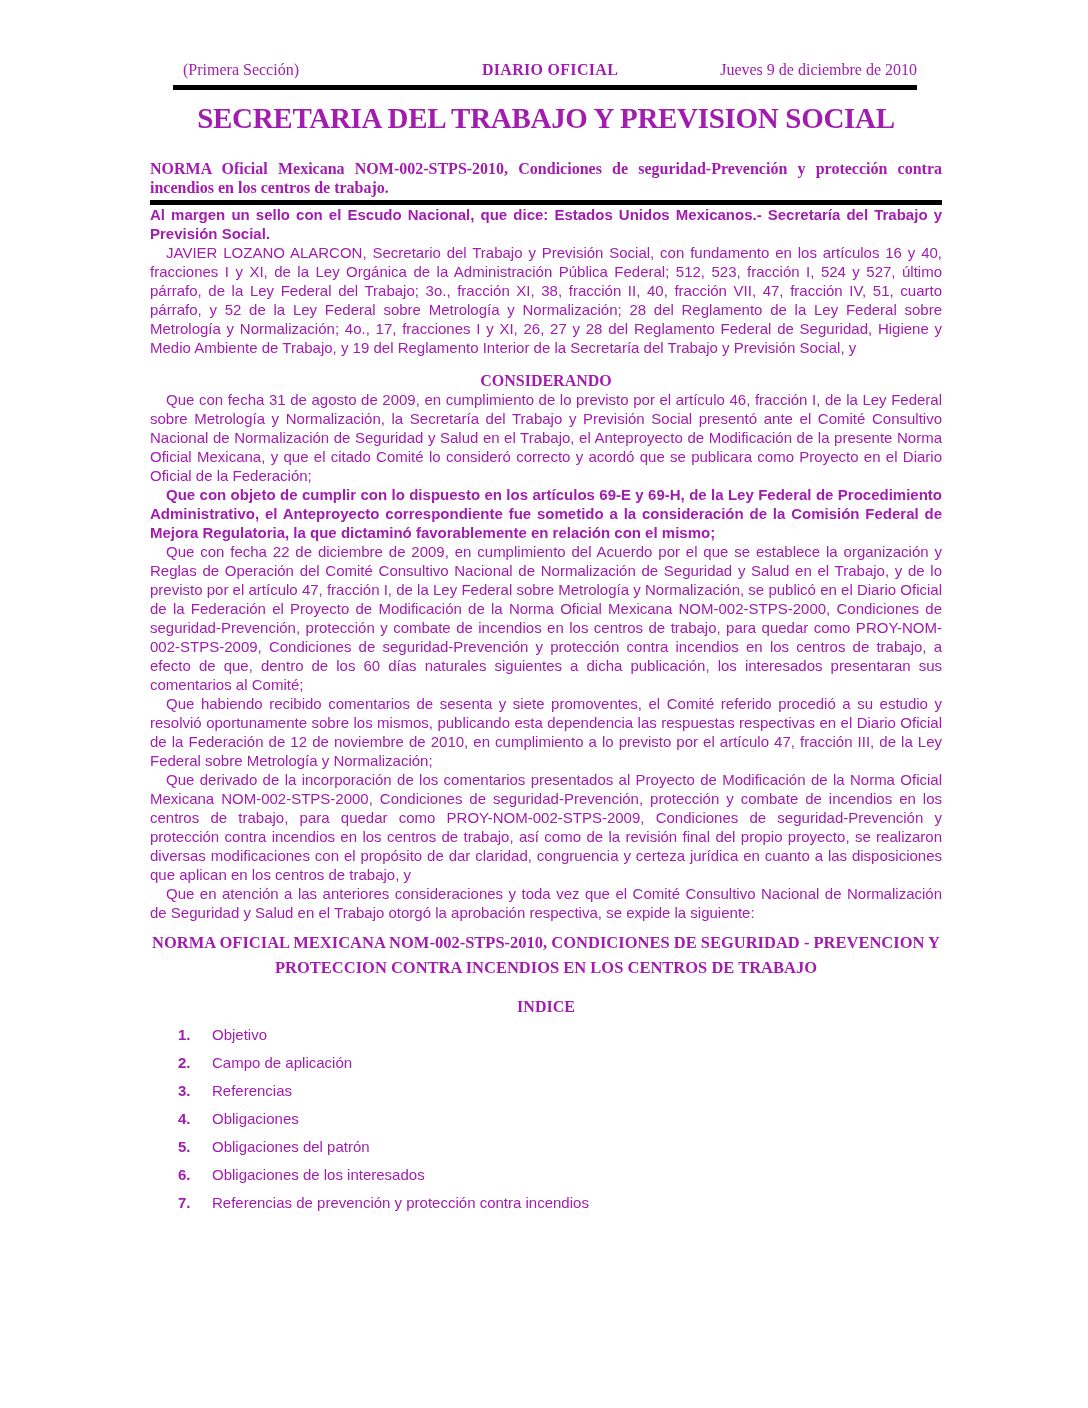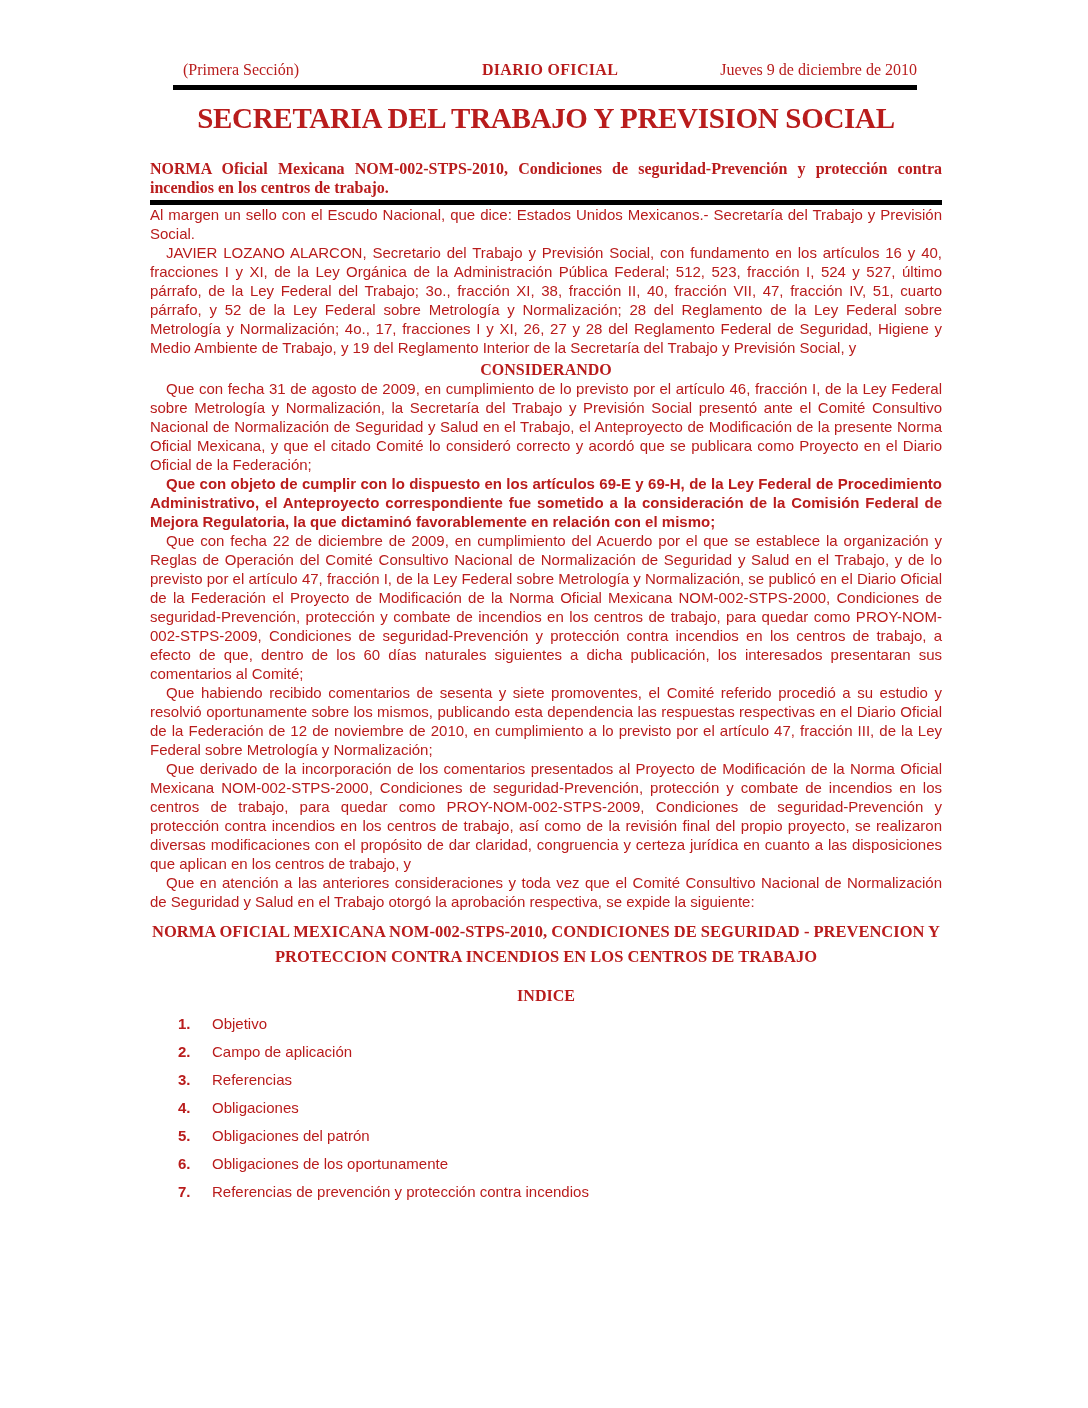--- a/index.html
+++ b/index.html
@@ -1,21 +1,21 @@
 <!DOCTYPE html>
 <html><head>
 <meta charset="utf-8">
 <style>
   html, body { margin: 0; padding: 0; background: #ffffff; }
   .page {
     position: relative;
     width: 944px;
     height: 1408px;
     background: #ffffff;
-    color: #b91c1c;
+    color: #a21caf;
     overflow: hidden;
     font-family: "Liberation Sans", sans-serif;
   }
   .content {
     margin-left: 150px;
     width: 792px;
   }
   
   .header-row {
     padding-top: 60px;
@@ -65,30 +65,30 @@
     line-height: 19px;
     text-align: justify;
     margin: 0;
   }
   p.indent { text-indent: 16px; }
   .m9  { margin-top: 9px; }
   .m10 { margin-top: 10px; font-weight: bold; }
   .m11 { margin-top: 11px; }
   .m13 { margin-top: 13px; }
   .m15 { margin-top: 15px; }
-  .seal { margin-top: 4px; }
+  .seal { margin-top: 4px; font-weight: bold; }
   
   .serif-heading {
     font-family: "Liberation Serif", serif;
     font-weight: bold;
     font-size: 16px;
     line-height: 19px;
     text-align: center;
   }
-  .considerando-heading { margin-top: 3px; }
+  .considerando-heading { margin-top: 14px; }
   .norm-title {
     margin-top: 8px;
     font-family: "Liberation Serif", serif;
     font-weight: bold;
     font-size: 16.5px;
     line-height: 25px;
     text-align: center;
   }
   .indice-heading { margin-top: 17px; }
   
@@ -161,21 +161,21 @@
       <div class="index-row">
         <span class="index-num">4.</span>
         <span class="index-label">Obligaciones</span>
       </div>
       <div class="index-row">
         <span class="index-num">5.</span>
         <span class="index-label">Obligaciones del patrón</span>
       </div>
       <div class="index-row">
         <span class="index-num">6.</span>
-        <span class="index-label">Obligaciones de los oportunamente</span>
+        <span class="index-label">Obligaciones de los interesados</span>
       </div>
       <div class="index-row">
         <span class="index-num">7.</span>
         <span class="index-label">Referencias de prevención y protección contra incendios</span>
       </div>
     </div>
 
   </div>
 </div>
 

